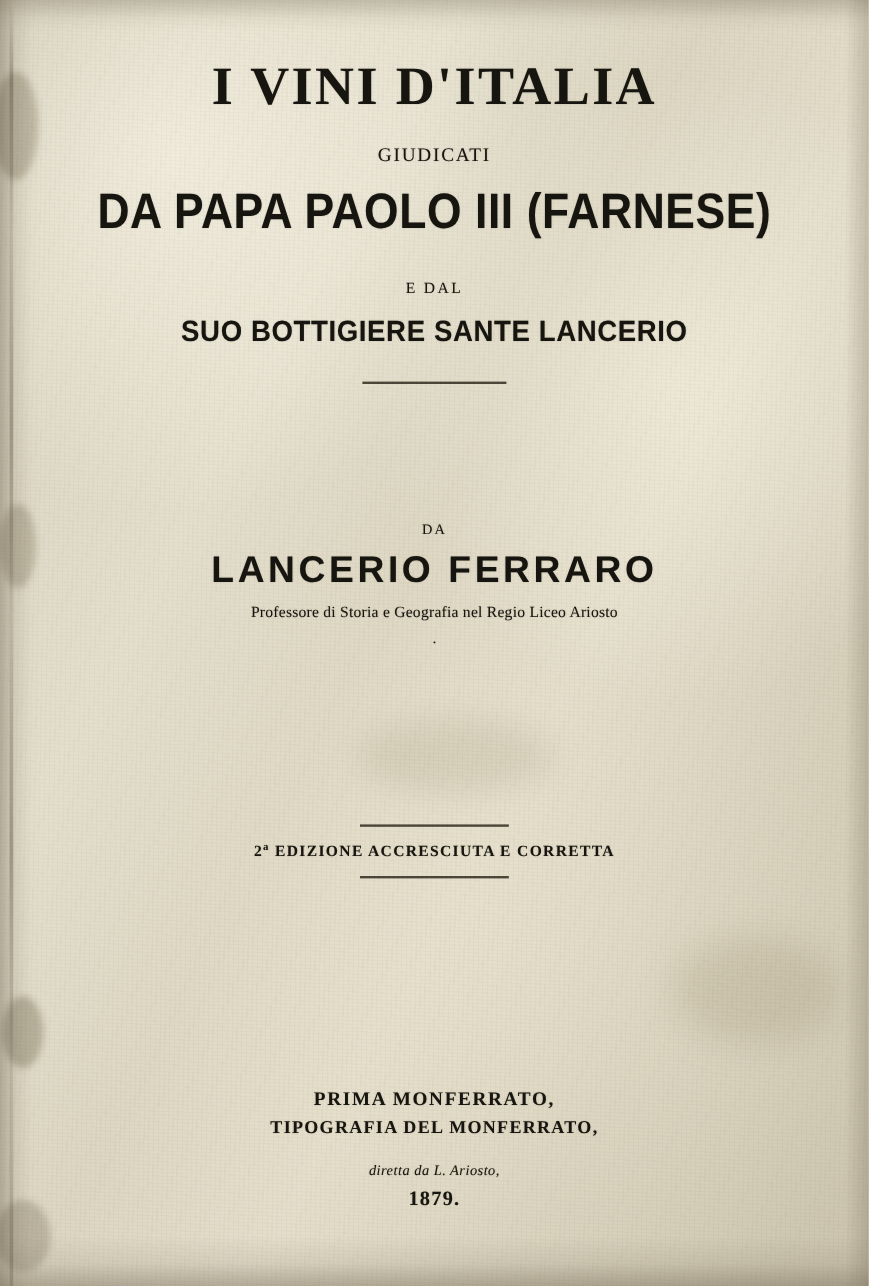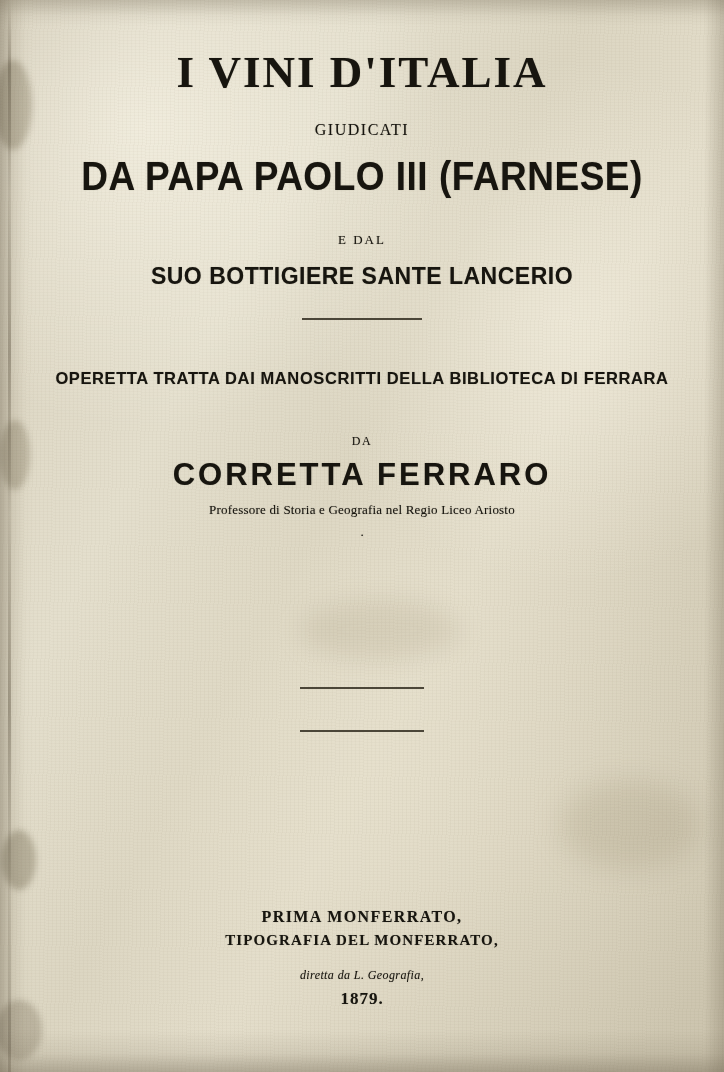--- a/index.html
+++ b/index.html
@@ -298,37 +298,37 @@
     <div class="subtitle-giudicati ink">GIUDICATI</div>
 
     <div class="title-pope ink">DA PAPA PAOLO III (FARNESE)</div>
 
     <div class="line-edal ink">E DAL</div>
 
     <div class="line-bottigiere ink">SUO BOTTIGIERE SANTE LANCERIO</div>
 
     <div class="rule rule-1"></div>
 
-    <div class="line-operetta ink">OPERETTA TRATTA DAI MANOSCRITTI DELLA BIBLIOTECA DI FERRARA</div>
 
 
     <div class="line-da ink">DA</div>
 
-    <div class="author ink">CORRETTA FERRARO</div>
+    <div class="author ink">LANCERIO FERRARO</div>
 
     <div class="author-role ink">Professore di Storia e Geografia nel Regio Liceo Ariosto</div>
 
     <div class="author-dot ink">.</div>
 
     <div class="rule rule-2"></div>
 
+    <div class="edition ink"><span>2</span><sup>a</sup> <span>EDIZIONE ACCRESCIUTA E CORRETTA</span></div>
 
     <div class="rule rule-3"></div>
 
     <div class="imprint">
       <div class="imprint-city ink">PRIMA MONFERRATO,</div>
       <div class="imprint-press ink">TIPOGRAFIA DEL MONFERRATO,</div>
-      <div class="imprint-director ink">diretta da L. Geografia,</div>
+      <div class="imprint-director ink">diretta da L. Ariosto,</div>
       <div class="imprint-year ink">1879.</div>
     </div>
 
   </div>
 </div>
 
 </body></html>

